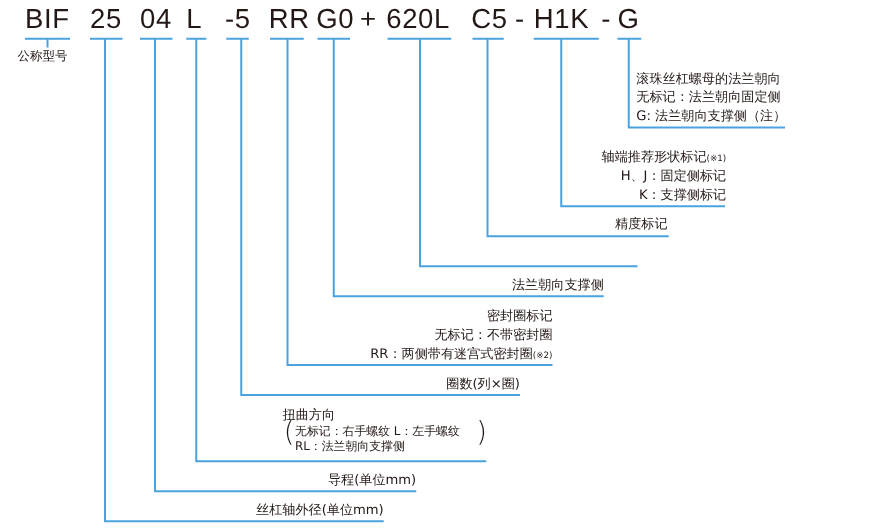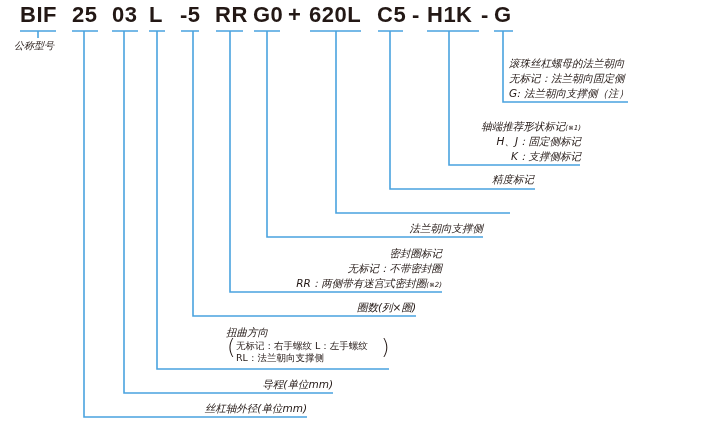--- a/index.html
+++ b/index.html
@@ -1,34 +1,34 @@
 <!DOCTYPE html>
 <html><head>
 <meta charset="utf-8">
 <style>
   html, body { margin: 0; padding: 0; background: #ffffff; }
   body { width: 705px; height: 423px; position: relative; overflow: hidden;
          font-family: "DejaVu Sans", "Liberation Sans", sans-serif; color: #231815; }
   #diagram { position: absolute; left: 0; top: 0; width: 705px; height: 423px; }
   .code { position: absolute; top: 2px; font-family: "Liberation Sans", sans-serif;
-          font-weight: bold; font-size: 22px; color: #231815; letter-spacing: 0.5px; white-space: nowrap; }
-  .lbl { position: absolute; font-size: 10.5px; color: #231815; white-space: nowrap; line-height: 15px; font-style: italic; }
+          font-weight: normal; font-size: 22px; color: #231815; letter-spacing: 0.5px; white-space: nowrap; }
+  .lbl { position: absolute; font-size: 10.5px; color: #231815; white-space: nowrap; line-height: 15px; }
   .r { text-align: right; }
   .sup { font-size: 7px; }
   .paren-block { position: absolute; font-size: 9.5px; line-height: 12px; white-space: nowrap; }
   .paren { position: absolute; font-size: 22px; line-height: 24px; color: #231815; font-weight: 100; }
 </style>
 </head>
 <body>
 
 <div id="diagram">
 
   <span class="code" style="left:20px">BIF</span>
   <span class="code" style="left:72px">25</span>
-  <span class="code" style="left:112px">03</span>
+  <span class="code" style="left:112px">04</span>
   <span class="code" style="left:149px">L</span>
   <span class="code" style="left:180px">-5</span>
   <span class="code" style="left:215px">RR</span>
   <span class="code" style="left:253px">G0</span>
   <span class="code" style="left:288px">+</span>
   <span class="code" style="left:309px">620L</span>
   <span class="code" style="left:377px">C5</span>
   <span class="code" style="left:412px">-</span>
   <span class="code" style="left:427px">H1K</span>
   <span class="code" style="left:481px">-</span>

